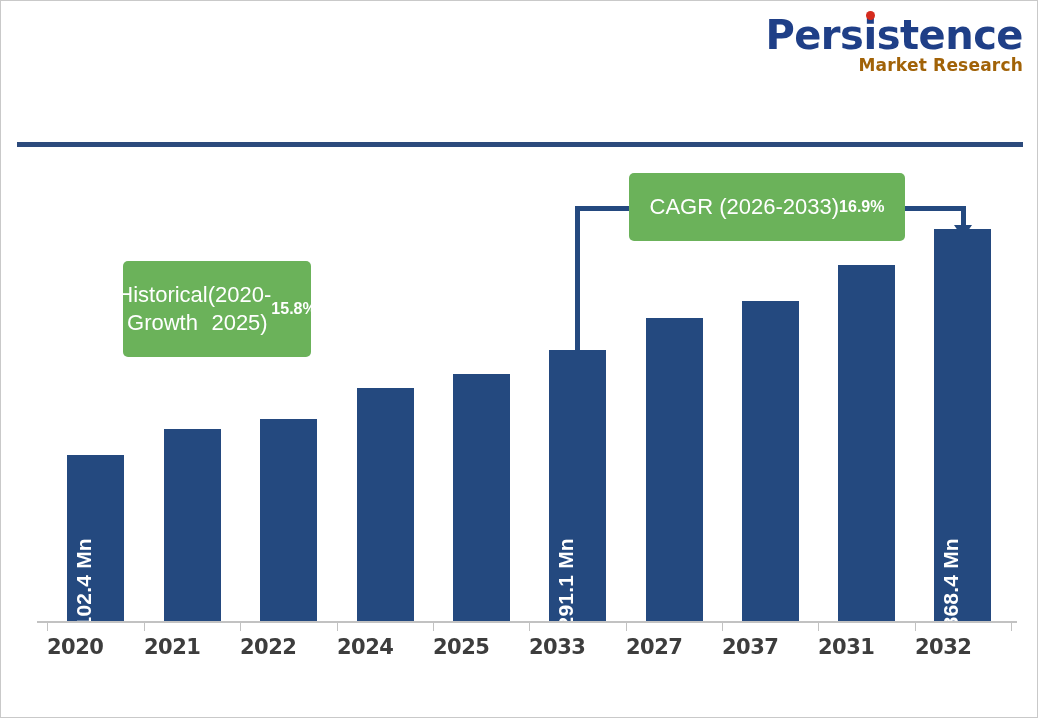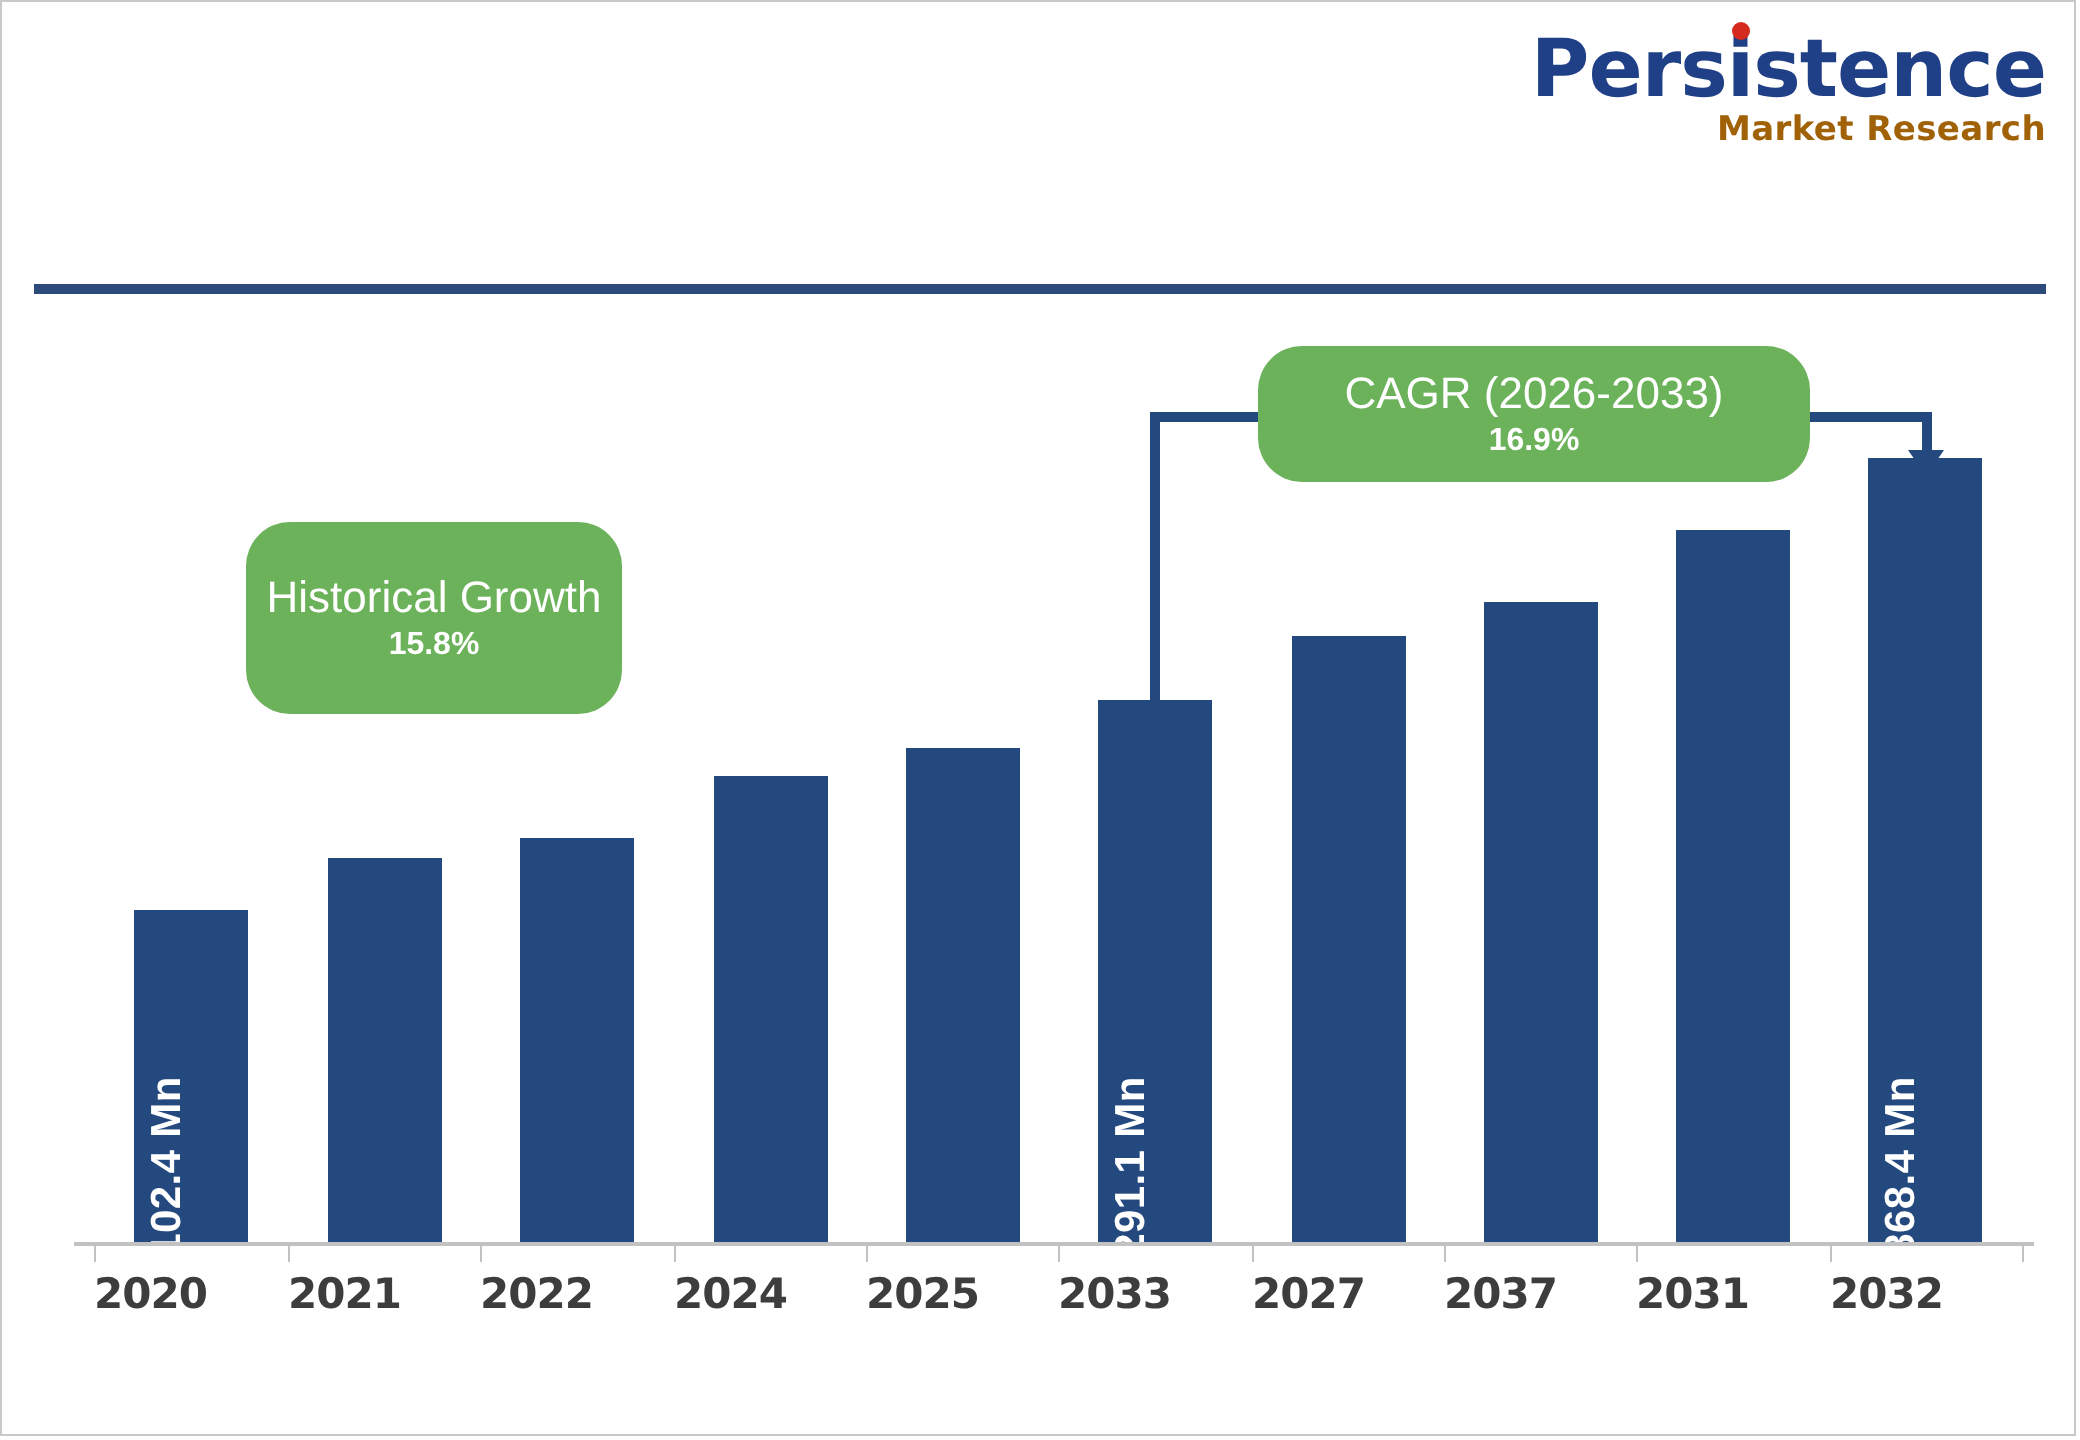--- a/index.html
+++ b/index.html
@@ -85,25 +85,25 @@
     text-align:left;
     font-size:21px;font-weight:bold;color:#3d3d3d;
     font-family:"DejaVu Sans",sans-serif;
     letter-spacing:-0.5px;
   }
 
   
   .callout{
     position:absolute;
     background:#6bb25a;
-    border-radius:22px;
+    border-radius:5px;
     color:#ffffff;
     text-align:center;
     box-sizing:border-box;
-    display:flex;flex-direction:column;
+    display:flex;flex-direction:row;
     align-items:center;justify-content:center;
   }
   .callout .line{font-size:22px;line-height:1.28;font-weight:normal;}
   .callout .pct{font-size:16px;line-height:1.28;font-weight:bold;}
 
   
   .conn{position:absolute;background:#24497f;}
   #arrowhead{
     position:absolute;
     width:0;height:0;
@@ -190,20 +190,21 @@
     <div class="xlabel" style="left:336px;width:97px;">2024</div>
     <div class="xlabel" style="left:432px;width:97px;">2025</div>
     <div class="xlabel" style="left:528px;width:97px;">2033</div>
     <div class="xlabel" style="left:625px;width:97px;">2027</div>
     <div class="xlabel" style="left:721px;width:97px;">2037</div>
     <div class="xlabel" style="left:817px;width:97px;">2031</div>
     <div class="xlabel" style="left:914px;width:97px;">2032</div>
 
     <div class="callout" style="left:122px;top:260px;width:188px;height:96px;">
       <div class="line">Historical Growth</div>
+      <div class="line">(2020-2025)</div>
       <div class="pct">15.8%</div>
     </div>
 
     <div class="callout" style="left:628px;top:172px;width:276px;height:68px;">
       <div class="line">CAGR (2026-2033)</div>
       <div class="pct">16.9%</div>
     </div>
 
   </div>
 

